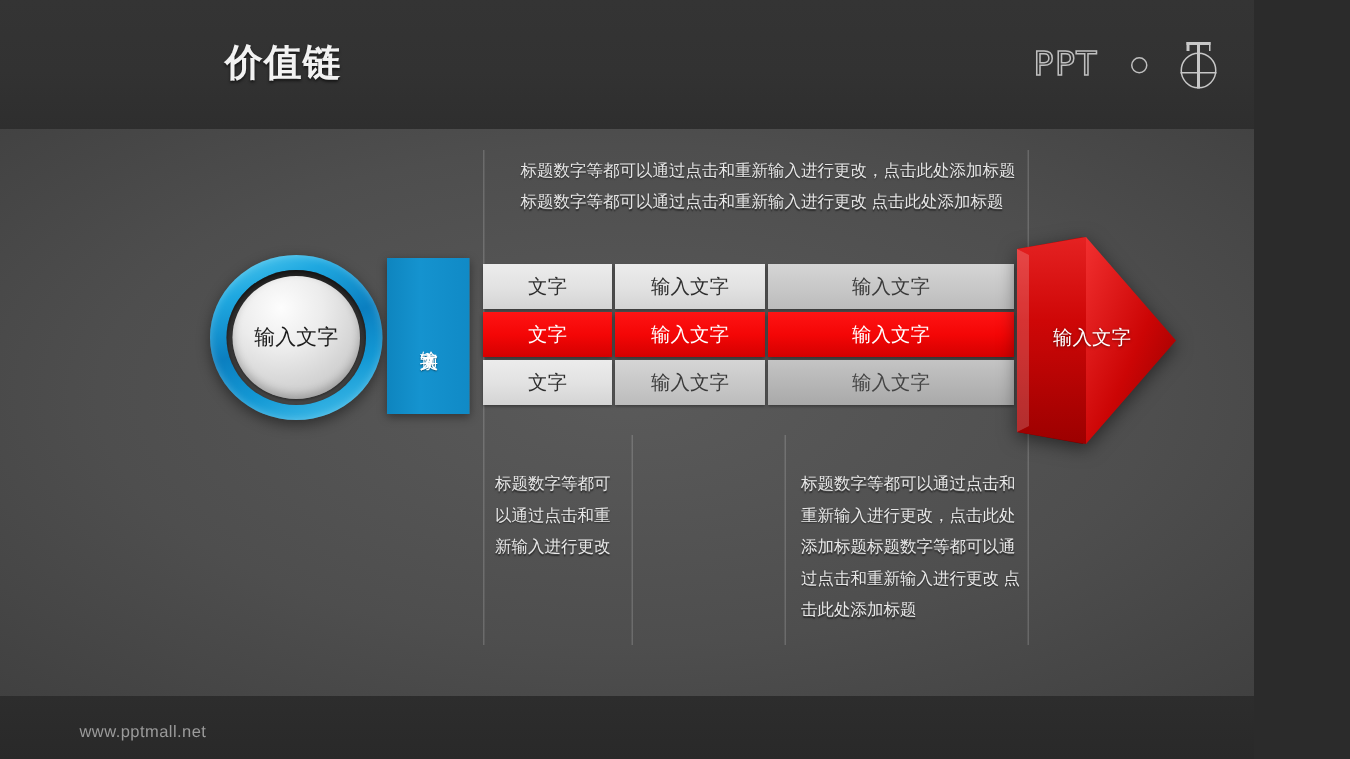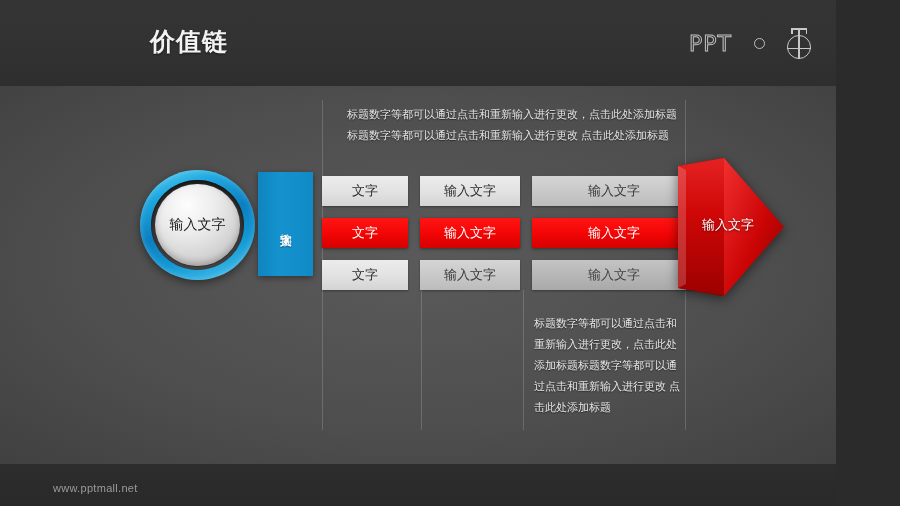--- a/index.html
+++ b/index.html
@@ -99,21 +99,21 @@
     display:flex;align-items:center;justify-content:center;
   }
   .blue-tab-label{
     font-size:12px;color:#ffffff;white-space:nowrap;
     writing-mode:vertical-rl;
     text-shadow:0 1px 1px rgba(0,0,0,.35);
   }
 
   
   .matrix{position:absolute;left:322px;top:176px;}
-  .mrow{display:flex;gap:12px;margin-bottom:12px;}
+  .mrow{display:flex;gap:2px;margin-bottom:2px;}
   .cell{
     height:30px;display:flex;align-items:center;justify-content:center;
     font-size:13px;box-sizing:border-box;
   }
   .cell.c0{width:86px;}
   .cell.c1{width:100px;}
   .cell.c2{width:164px;}
   .cell.light{
     background:linear-gradient(180deg,#ececec 0%,#e2e2e2 52%,#d4d4d4 100%);
     color:#2e2e2e;
@@ -242,18 +242,19 @@
       </defs>
       <polygon points="0,8 44,0 44,138 0,130" fill="url(#gFold)"></polygon>
       <polygon points="0,8 0,130 44,138 44,0" fill="url(#gBody)" opacity="0"></polygon>
       <polygon points="0,8 0,130 46,138 46,0" fill="url(#gBody)"></polygon>
       <polygon points="46,0 106,69 46,138" fill="url(#gHead)"></polygon>
       <polygon points="0,8 8,12 8,126 0,130" fill="rgba(255,255,255,.18)"></polygon>
     </svg>
     <span class="arrow-label">输入文字</span>
   </div>
 
+  <div class="bcap b0">标题数字等都可以通过点击和重新输入进行更改</div>
   <div class="bcap b2">标题数字等都可以通过点击和重新输入进行更改，点击此处添加标题标题数字等都可以通过点击和重新输入进行更改 点击此处添加标题</div>
 
   <div class="footer-band"></div>
   <div class="footer-url">www.pptmall.net</div>
 
 </div>
 
 </body></html>

